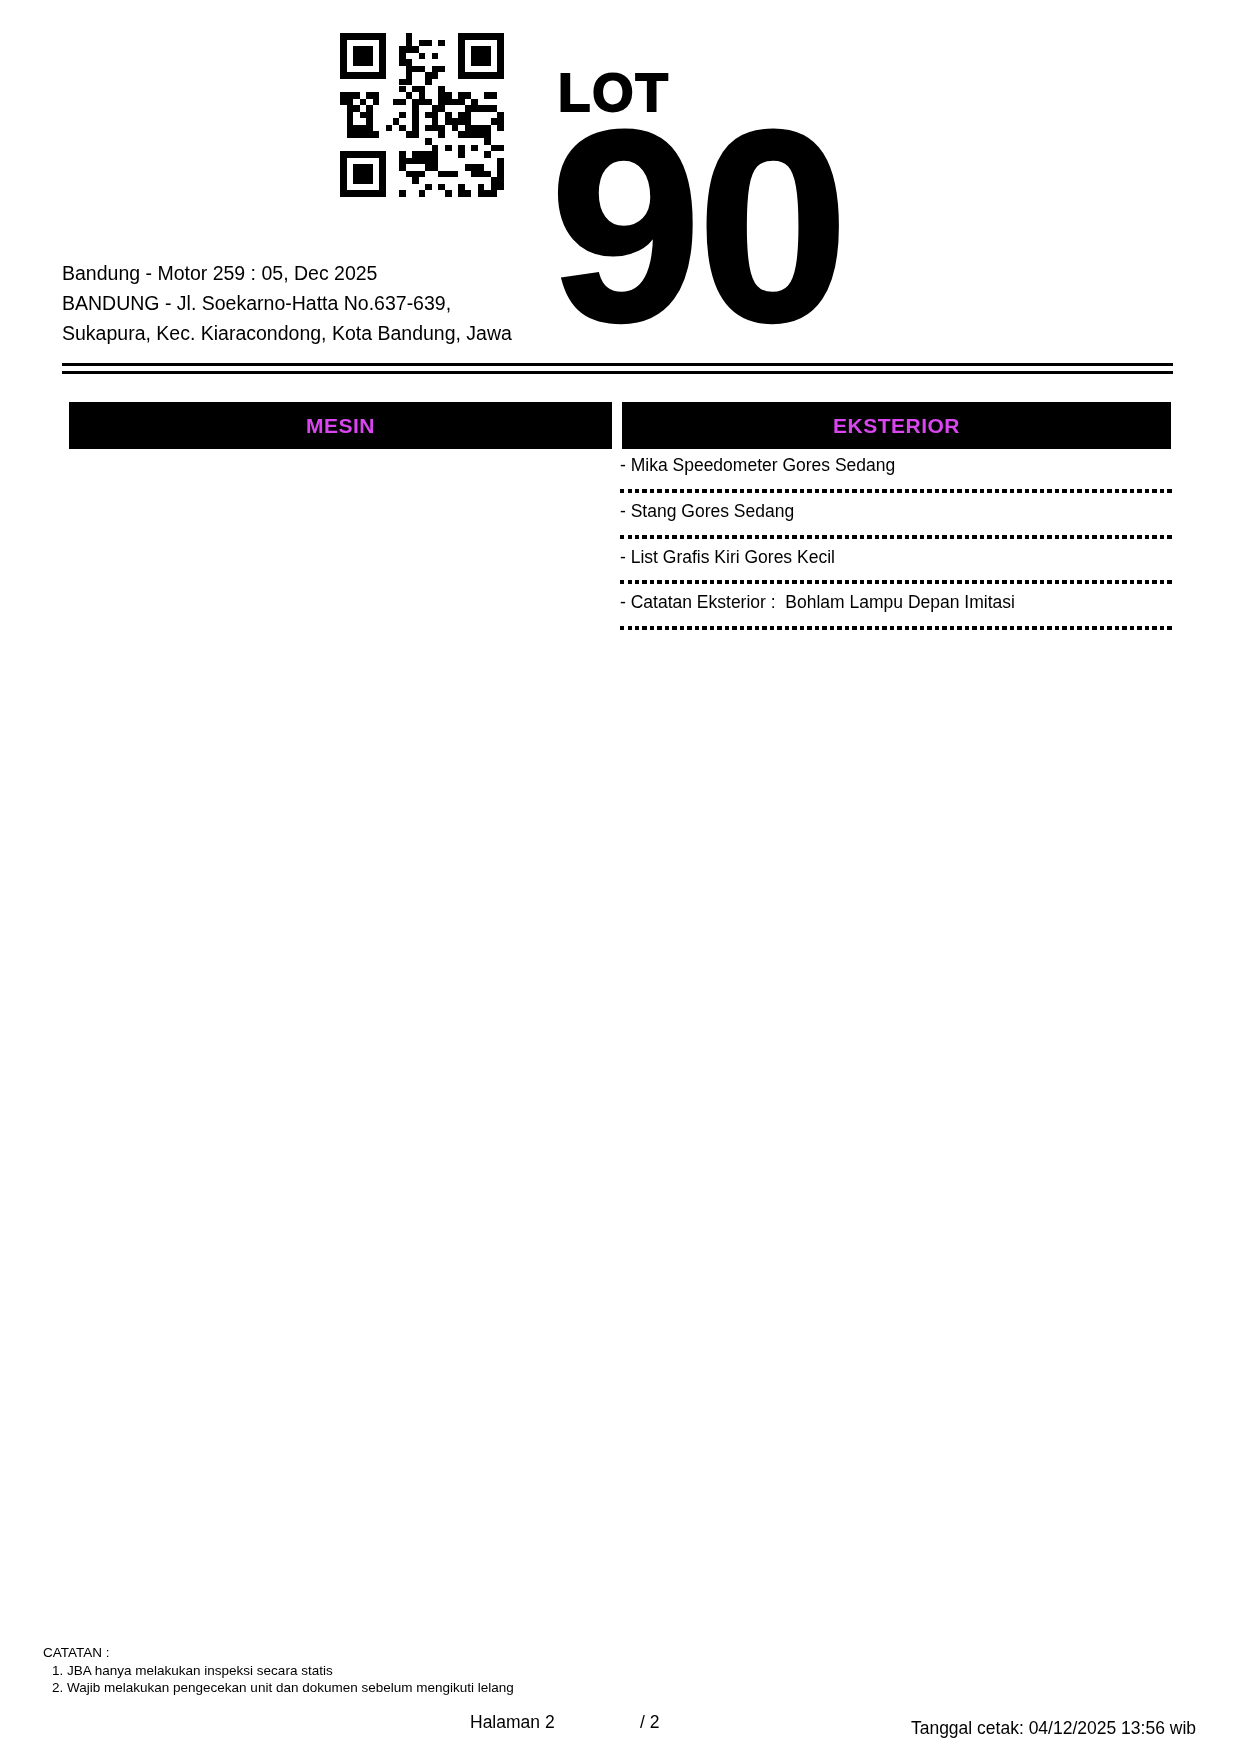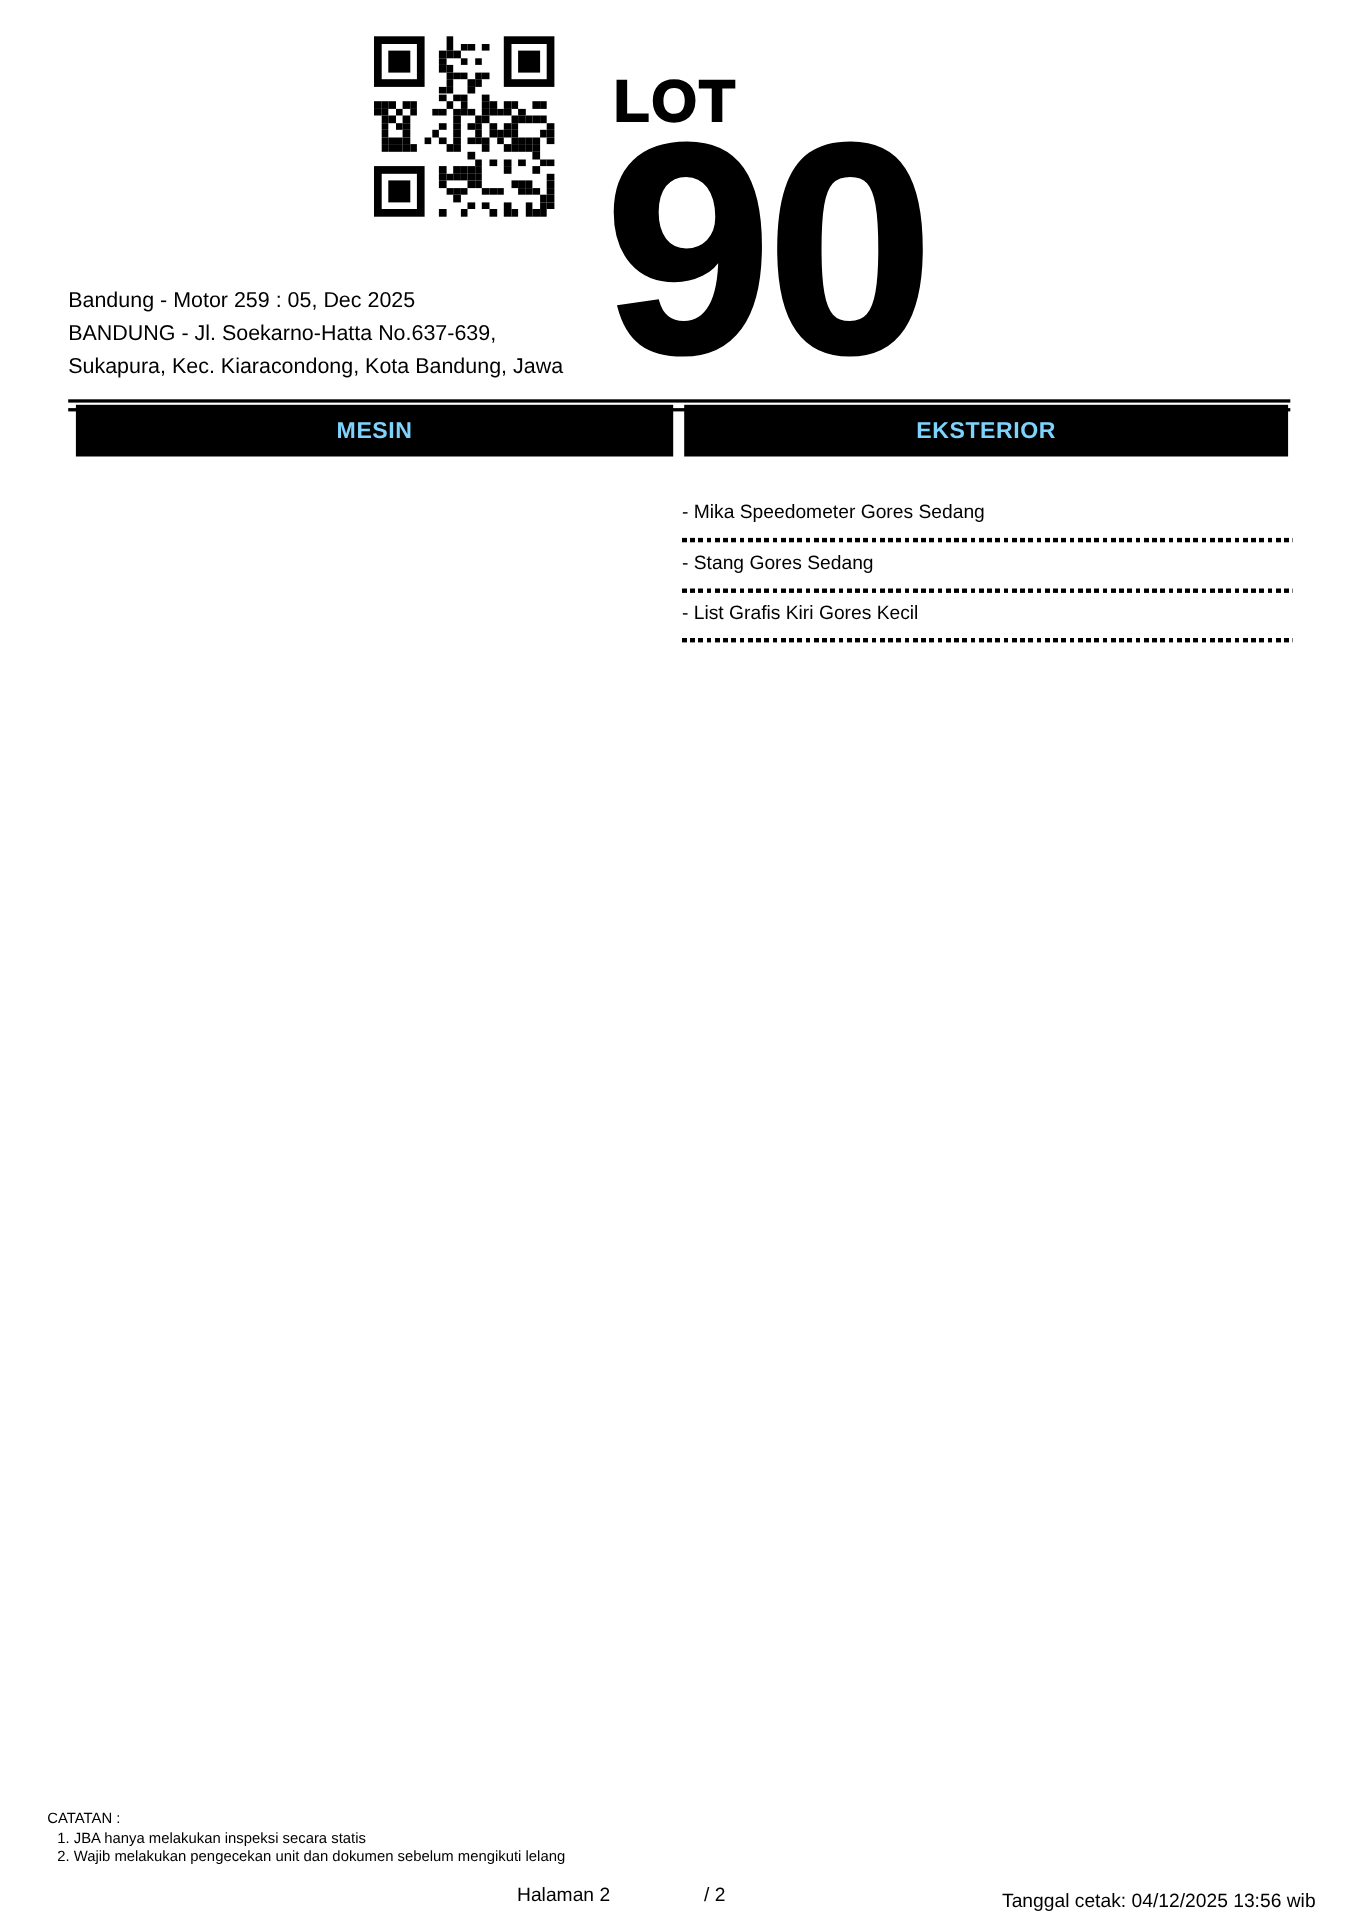--- a/index.html
+++ b/index.html
@@ -23,21 +23,21 @@
   }
   
   #address{position:absolute;left:62px;top:258px;font-size:19.5px;line-height:30px;}
   
   #double-rule{
     position:absolute;left:62px;top:363px;width:1111px;height:10.5px;
     border-top:3.5px solid #000;border-bottom:3.5px solid #000;box-sizing:border-box;
   }
   
   .bar{
-    position:absolute;top:368px;height:47px;background:#000;color:#7dd3fc;
+    position:absolute;top:402px;height:47px;background:#000;color:#d946ef;
     display:flex;align-items:center;justify-content:center;
     font-weight:bold;font-size:21px;letter-spacing:.5px;
   }
   #bar-mesin{left:69px;width:543px;}
   #bar-eksterior{left:622px;width:549px;}
   
   .col{position:absolute;top:447px;}
   #col-left{left:62px;width:553px;}
   #col-right{left:620px;width:555px;}
   .row{
@@ -262,20 +262,21 @@
   </div>
   <div class="bar" id="bar-eksterior">
     <span>EKSTERIOR</span>
   </div>
 
 
   <div class="col" id="col-right">
     <div class="row">- Mika Speedometer Gores Sedang</div>
     <div class="row">- Stang Gores Sedang</div>
     <div class="row">- List Grafis Kiri Gores Kecil</div>
+    <div class="row">- Catatan Eksterior :  Bohlam Lampu Depan Imitasi</div>
   </div>
 
   <div id="notes">
     <div>CATATAN :</div>
     <div class="note-item">1. JBA hanya melakukan inspeksi secara statis</div>
     <div class="note-item">2. Wajib melakukan pengecekan unit dan dokumen sebelum mengikuti lelang</div>
   </div>
 
   <div id="page-label">Halaman 2</div>
   <div id="page-total">/ 2</div>

